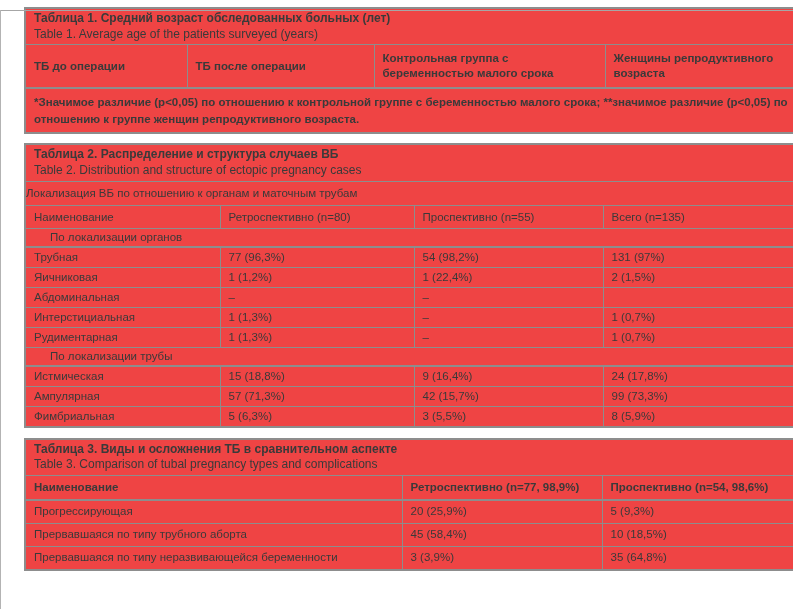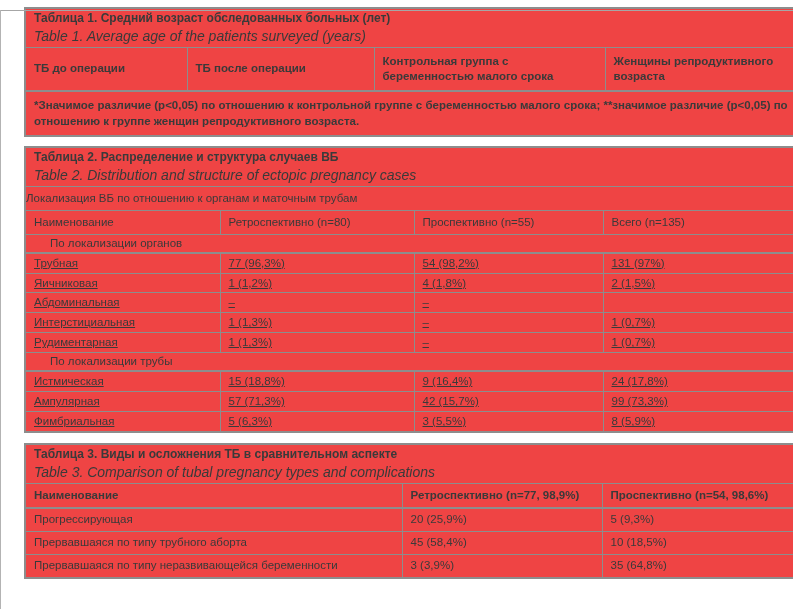--- a/index.html
+++ b/index.html
@@ -37,32 +37,32 @@
     line-height:1.3;
     color:var(--txt);
     vertical-align:middle;
     overflow:hidden;
   }
   td.title-cell{
     border-bottom-width:2px;
     padding:5px 8px 5px 8px;
   }
   .ttl{font-weight:bold;font-size:12px;line-height:1.3;}
-  .sub{font-style:italic;font-size:14px;line-height:1.3;}
+  .sub{font-size:12px;line-height:1.3;}
 
   
   .t1 .head-row td{font-weight:bold;border-bottom-width:2px;padding:6px 8px;}
   .t1 .data-row td{padding:6px 8px;}
   .t1 .foot-row td{padding:5px 8px;line-height:1.45;font-weight:bold;}
 
   
   .t2 .span-row td{padding:4px 0;}
   .t2 .head-row td{padding:4px 8px;}
   .t2 .section-row td{padding:1px 24px;border-bottom-width:2px;}
-  .t2 .data-row td{padding:2px 8px;text-decoration:underline;}
+  .t2 .data-row td{padding:2px 8px;}
 
   
   .t3 .head-row td{font-weight:bold;border-bottom-width:2px;padding:4px 8px;}
   .t3 .data-row td{padding:3.5px 8px;}
 </style>
 </head>
 <body>
 
 <div class="page">
   <div class="frame-top"></div>
@@ -122,21 +122,21 @@
     </tr>
     <tr class="data-row">
       <td>Трубная</td>
       <td>77 (96,3%)</td>
       <td>54 (98,2%)</td>
       <td>131 (97%)</td>
     </tr>
     <tr class="data-row">
       <td>Яичниковая</td>
       <td>1 (1,2%)</td>
-      <td>4 (1,8%)</td>
+      <td>1 (22,4%)</td>
       <td>2 (1,5%)</td>
     </tr>
     <tr class="data-row">
       <td>Абдоминальная</td>
       <td>–</td>
       <td>–</td>
       <td></td>
     </tr>
     <tr class="data-row">
       <td>Интерстициальная</td>

